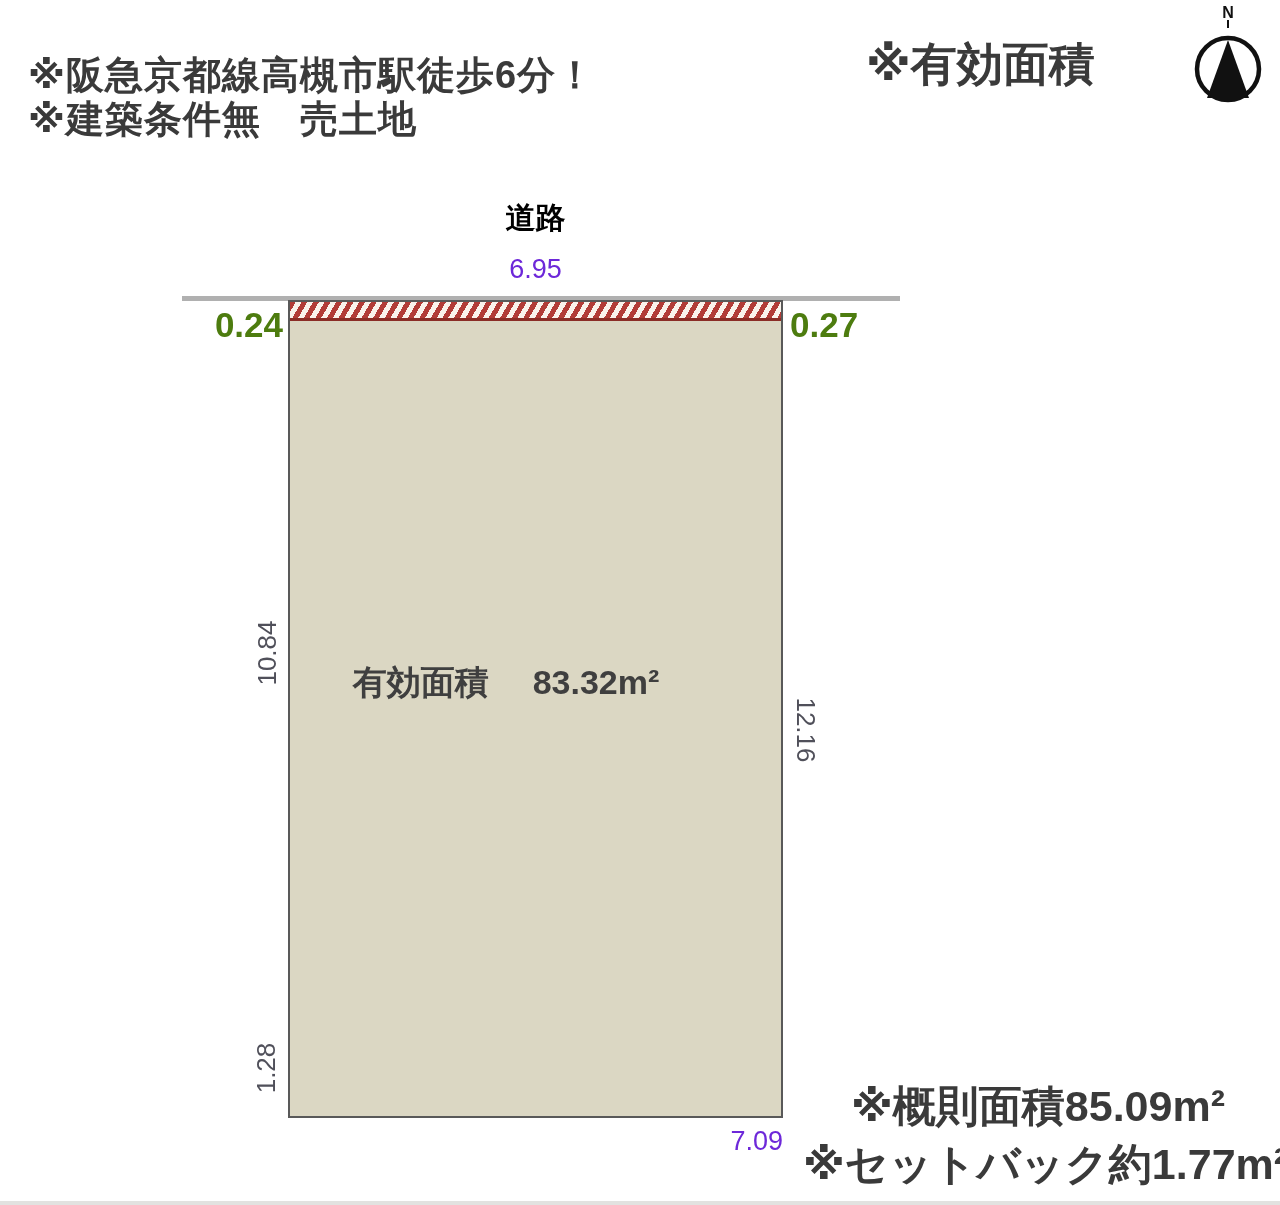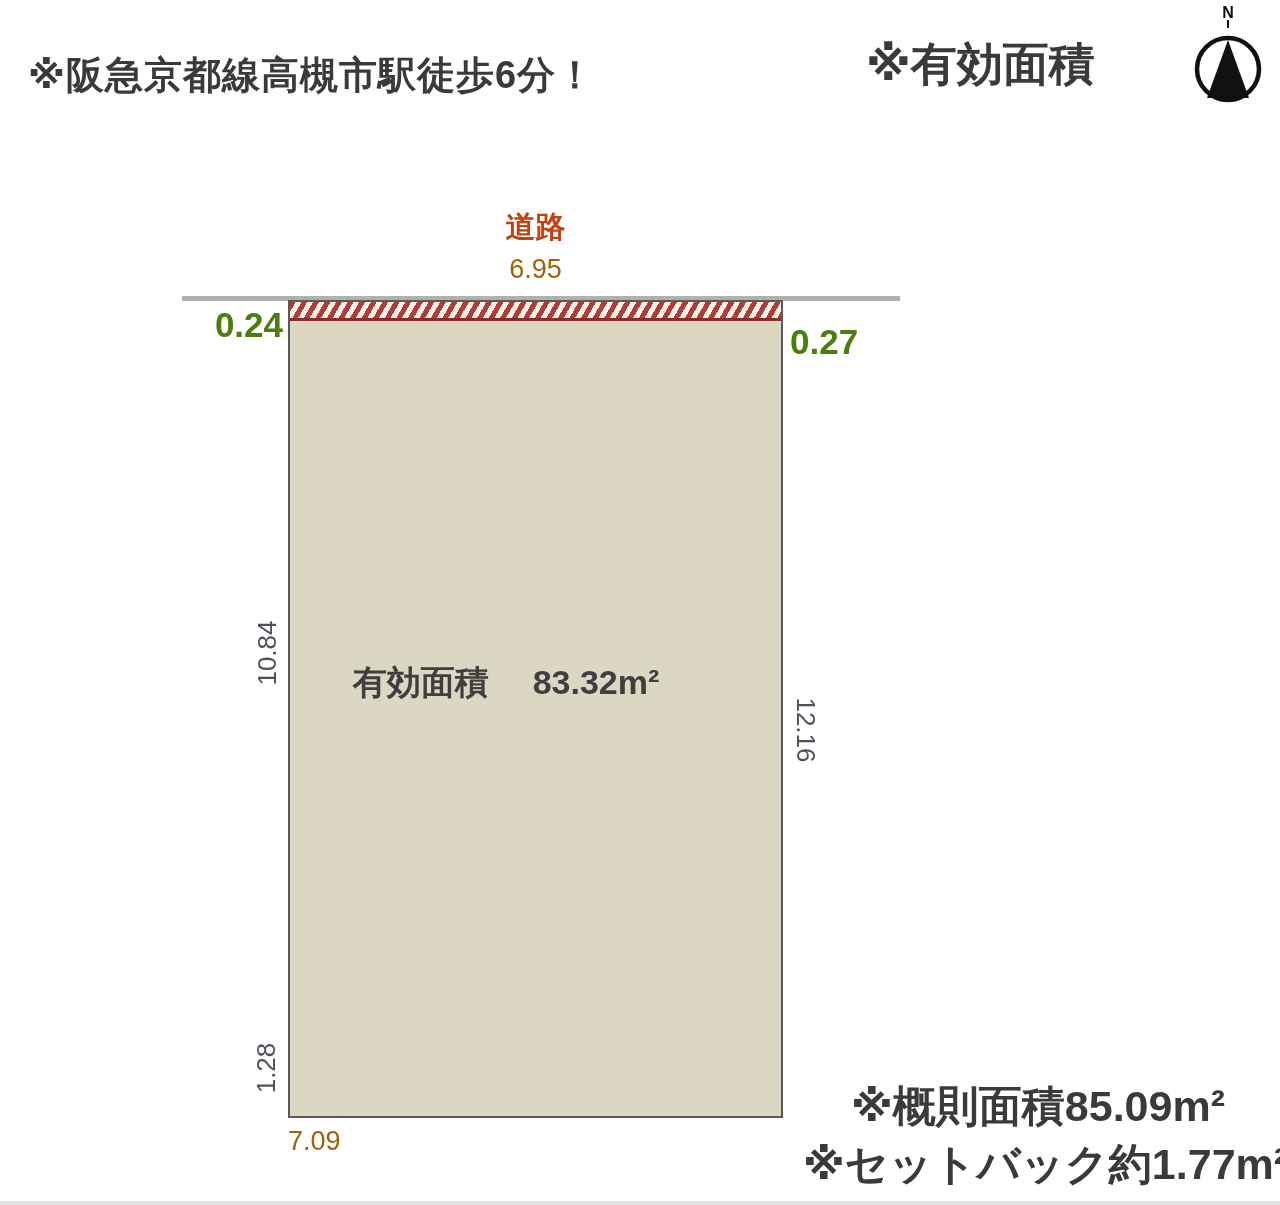--- a/index.html
+++ b/index.html
@@ -13,21 +13,21 @@
   }
   .abs{position:absolute;}
   .hdr{
     font-size:38px;font-weight:600;color:#3a3a3a;
     white-space:nowrap;letter-spacing:1px;
   }
   .vacant{
     font-size:46px;font-weight:600;color:#3a3a3a;white-space:nowrap;
   }
   .dim{
-    font-size:27px;color:#a16207;font-weight:500;white-space:nowrap;
+    font-size:27px;color:#6d28d9;font-weight:500;white-space:nowrap;
   }
   .dim-red{
     font-size:35px;color:#4d7c0f;font-weight:600;white-space:nowrap;
   }
   .vdim{
     font-size:26px;color:#50505a;font-weight:500;
     width:120px;height:30px;line-height:30px;text-align:center;
     white-space:nowrap;
   }
   .rot-ccw{transform:rotate(-90deg);transform-origin:center center;}
@@ -38,29 +38,29 @@
   }
   #plot{
     left:288px;top:300px;width:491px;height:814px;
     background:#dbd7c3;border:2px solid #595959;
   }
   #setback-hatch{
     left:290px;top:302px;width:491px;height:16px;
     background:repeating-linear-gradient(120deg,#b23c37 0 5px,#faf3ec 5px 10px);
     border-bottom:3px solid #8b2d26;
   }
-  #road-label{left:288px;top:207px;width:495px;text-align:center;
-    font-size:30px;font-weight:600;color:#c2410c;}
+  #road-label{left:288px;top:198px;width:495px;text-align:center;
+    font-size:30px;font-weight:600;color:#000000;}
   #road-width-dim{left:288px;top:254px;width:495px;text-align:center;}
   #setback-left{left:195px;top:305px;width:88px;text-align:right;}
-  #setback-right{left:790px;top:305px;margin-top:17px;}
+  #setback-right{left:790px;top:305px;}
   #left-side-dim{left:207px;top:638px;}
   #right-side-dim{left:746px;top:715px;}
   #left-lower-dim{left:206px;top:1053px;}
-  #bottom-dim{left:288px;top:1126px;width:495px;text-align:left;}
+  #bottom-dim{left:288px;top:1126px;width:495px;text-align:right;}
 
   #area-text{
     left:290px;top:660px;width:432px;text-align:center;
     font-size:34px;font-weight:600;color:#3f3f3f;white-space:nowrap;
   }
   #area-text .gap{display:inline-block;width:44px;}
 
   #footer-note1{left:803px;top:1078px;font-size:43px;font-weight:600;white-space:nowrap;margin-left:48px;}
   #footer-note2{left:803px;top:1136px;font-size:43px;font-weight:600;white-space:nowrap;}
 
@@ -69,20 +69,21 @@
     display:block;font-size:16px;font-weight:700;color:#111;line-height:14px;
   }
   #bottom-edge{left:0;top:1201px;width:1280px;height:4px;background:#e2e2e0;}
 </style>
 </head>
 <body>
 
 <div id="stage">
 
   <div class="abs hdr" style="left:28px;top:36px;margin-top:14px;">※阪急京都線高槻市駅徒歩6分！</div>
+  <div class="abs hdr" style="left:28px;top:94px;">※建築条件無　売土地</div>
   <div class="abs vacant" style="left:866px;top:34px;">※有効面積</div>
 
   <div class="abs" id="compass">
     <span id="compass-n">N</span>
     <svg width="72" height="88" viewBox="0 0 72 88">
       <line x1="36" y1="0" x2="36" y2="8" stroke="#111" stroke-width="2"></line>
       <circle cx="36" cy="49" r="31" fill="#ffffff" stroke="#111" stroke-width="4.5"></circle>
       <polygon points="36,20 15,78 57,78" fill="#111"></polygon>
     </svg>
   </div>

